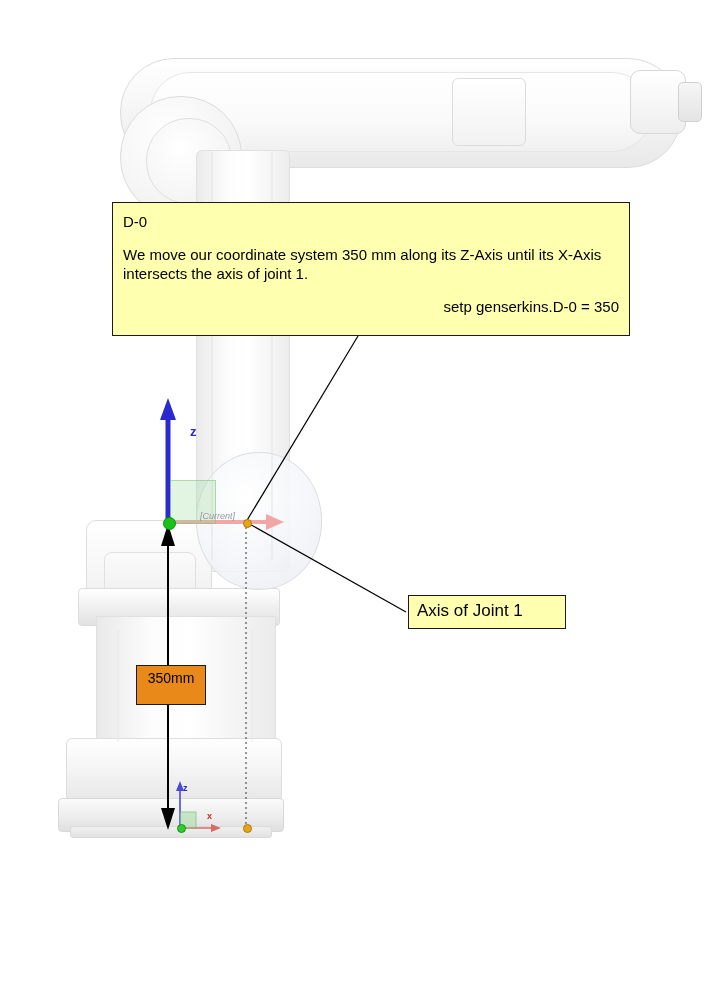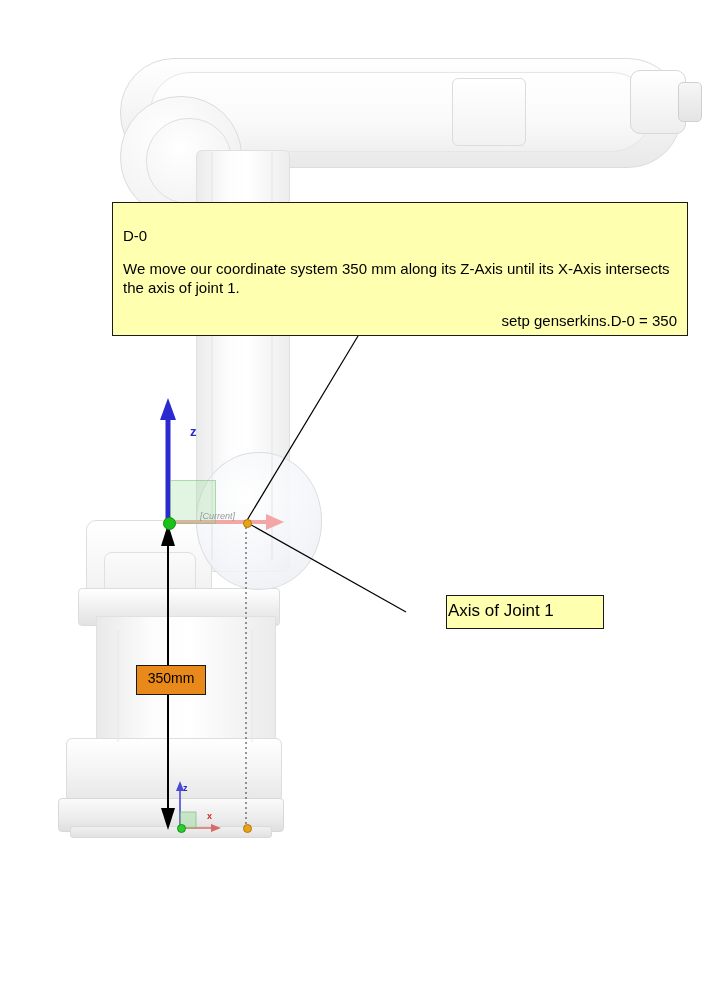--- a/index.html
+++ b/index.html
@@ -158,37 +158,36 @@
   }
   
   .callout {
     position: absolute;
     background: #ffffb0;
     border: 1px solid #1a1a1a;
     color: #000000;
     box-sizing: border-box;
   }
   #note-box {
-    left: 112px; top: 202px; width: 576px; height: 134px;
-    padding: 23px 10px;
+    left: 112px; top: 202px; width: 518px; height: 134px;
+    padding: 9px 10px;
     font-size: 15px;
     line-height: 19px;
   }
   #note-box .note-title { margin: 0 0 14px 0; }
   #note-box .note-body { margin: 0 0 14px 0; }
   #note-box .note-cmd { margin: 0; text-align: right; }
   #joint-label-box {
     left: 408px; top: 595px; width: 158px; height: 34px;
-    padding: 5px 1px;
+    padding: 5px 8px;
     font-size: 17px;
-    margin-left: 38px;
   }
   #dim-badge {
     position: absolute;
-    left: 136px; top: 665px; width: 70px; height: 30px;
+    left: 136px; top: 665px; width: 70px; height: 40px;
     background: #e8891a;
     border: 1px solid #1a1a1a;
     color: #000000;
     font-size: 14px;
     text-align: center;
     line-height: 24px;
     box-sizing: border-box;
   }
   
   #overlay {

